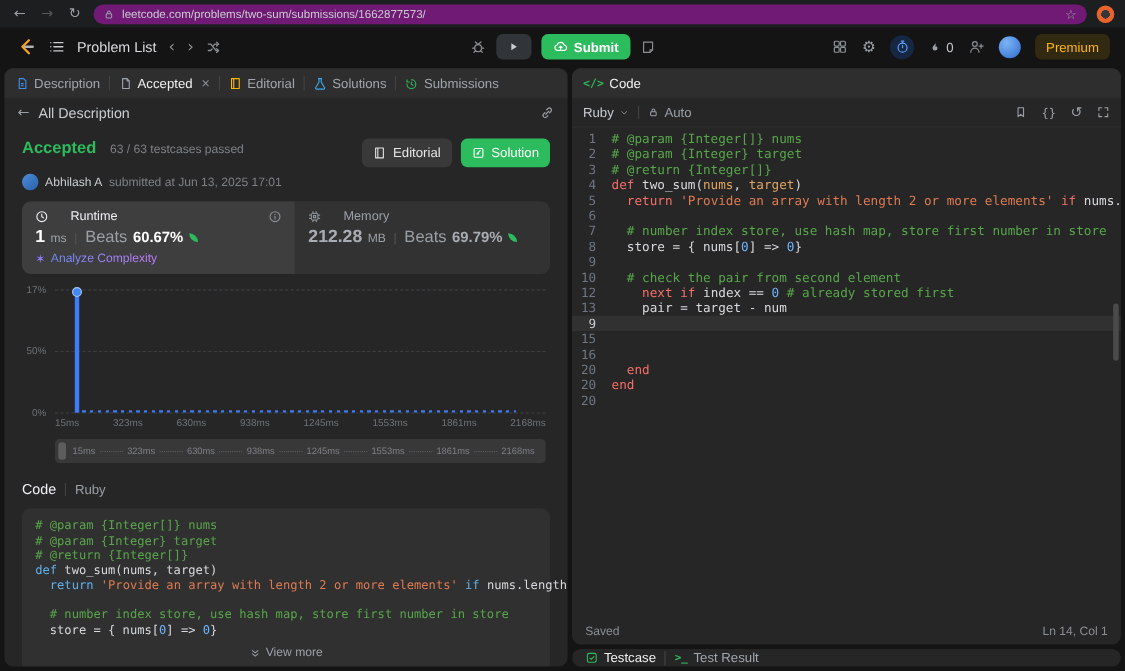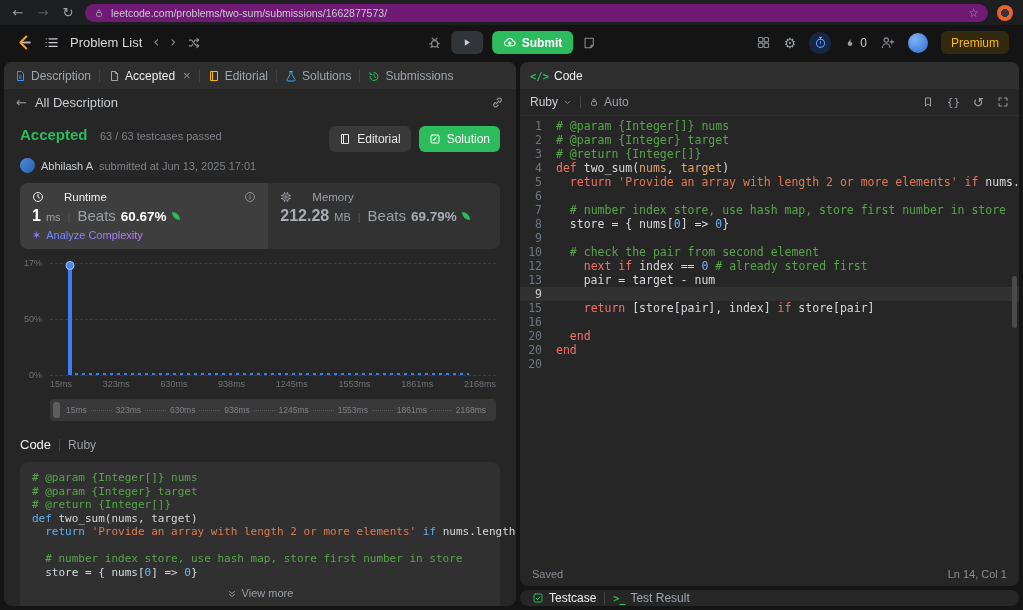--- a/index.html
+++ b/index.html
@@ -537,21 +537,20 @@
             <div class="code-line">
               <span class="ln">13</span>
               <span class="lc"><span class="tok-t">    pair = target - num</span></span>
             </div>
             <div class="code-line hl">
               <span class="ln">9</span>
               <span class="lc">&nbsp;</span>
             </div>
             <div class="code-line">
               <span class="ln">15</span>
-              <span class="lc"><span class="tok-t">    </span><span class="tok-k">return</span><span class="tok-t"> [store[pair], index] </span><span class="tok-k">if</span><span class="tok-t"> store[pair]</span></span>
             </div>
             <div class="code-line">
               <span class="ln">16</span>
               <span class="lc">&nbsp;</span>
             </div>
             <div class="code-line">
               <span class="ln">20</span>
               <span class="lc"><span class="tok-t">  </span><span class="tok-k">end</span></span>
             </div>
             <div class="code-line">

